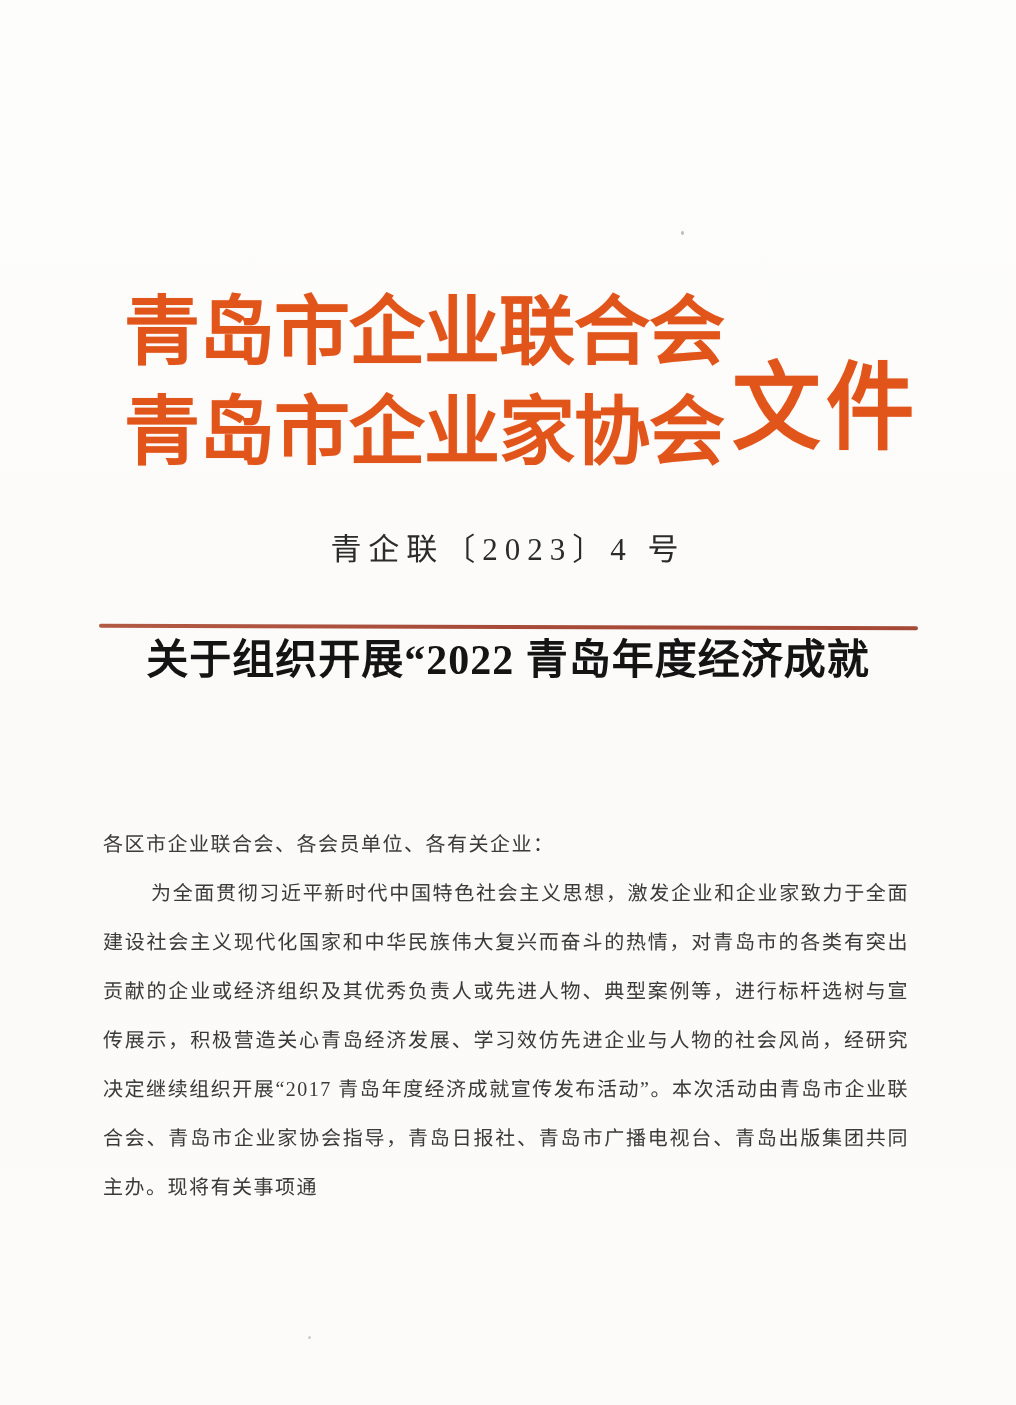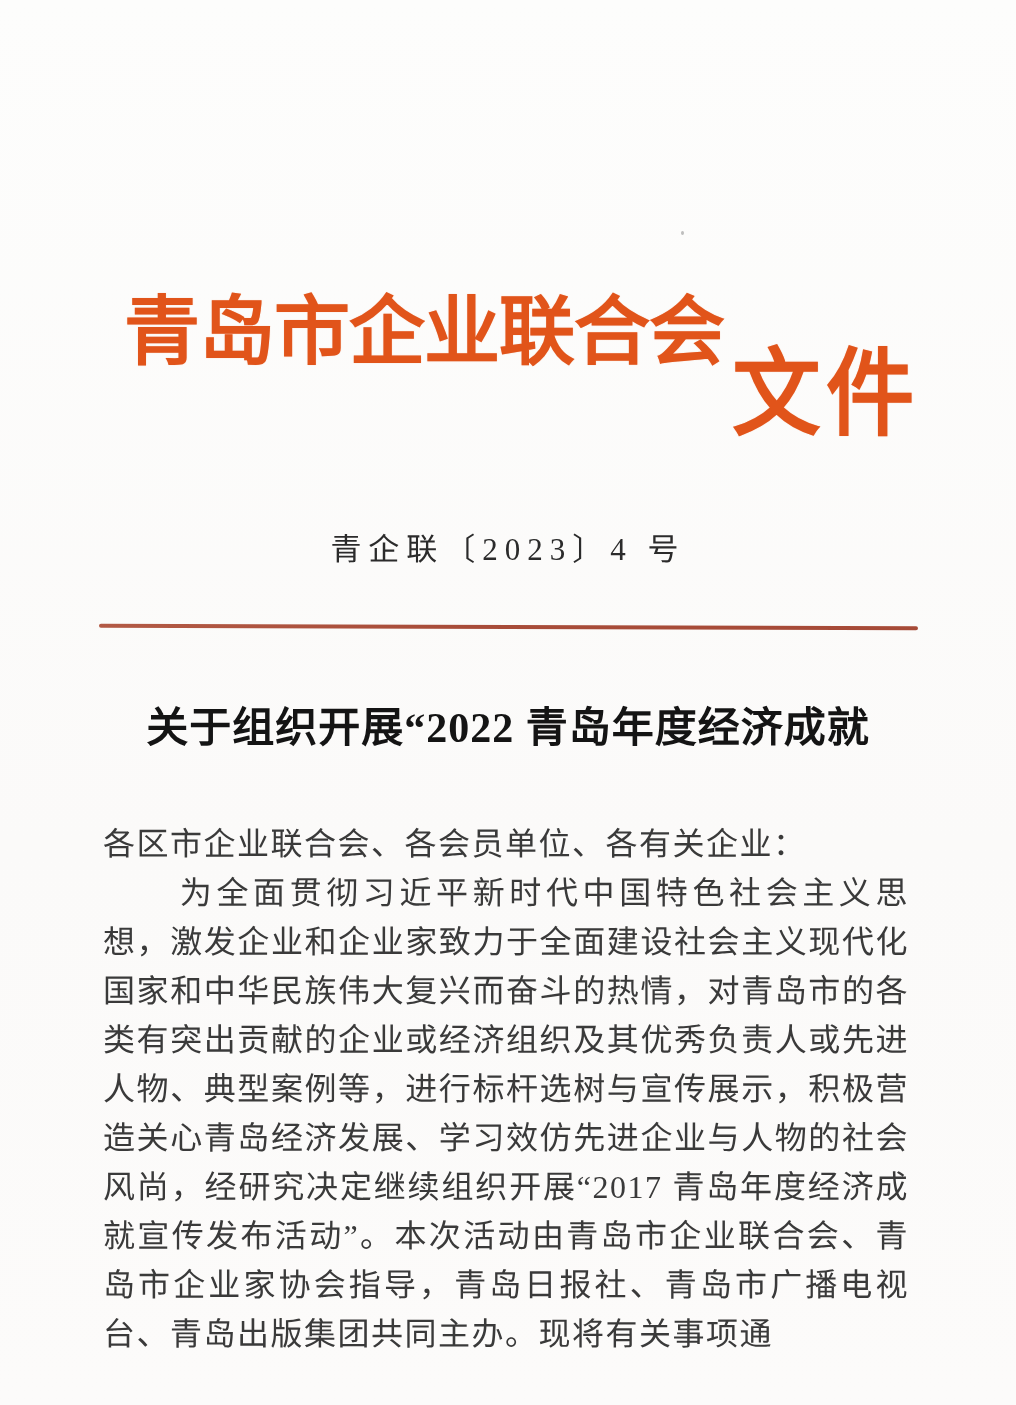--- a/index.html
+++ b/index.html
@@ -76,39 +76,39 @@
     border: none;
     margin: 0;
     background: linear-gradient(90deg, #b35a45 0%, #a84c39 45%, #a64a37 100%);
     transform: rotate(0.18deg);
     border-radius: 2px;
   }
 
   
   .doc-title {
     position: absolute;
-    top: 700px;
+    top: 632px;
     left: 0;
     width: 100%;
     margin: 0;
     text-align: center;
     font-size: 42px;
     font-weight: 700;
     line-height: 57px;
     letter-spacing: 1px;
     color: #141414;
   }
 
   
   .doc-body {
     position: absolute;
     top: 820px;
     left: 103px;
     width: 806px;
-    font-size: 32px;
+    font-size: 20px;
     line-height: 49px;
     letter-spacing: 1.5px;
     color: #3a3a3a;
     font-weight: 400;
   }
   .doc-body p {
     margin: 0;
     text-align: justify;
     text-justify: inter-ideograph;
   }
@@ -127,20 +127,21 @@
   .speck-bottom { left: 308px; top: 1336px; width: 3px; height: 3px; opacity: 0.4; }
 </style>
 </head>
 <body>
 
 <div class="page">
 
   <header class="letterhead">
     <div class="org-names">
       <div class="org-line">青岛市企业联合会</div>
+      <div class="org-line">青岛市企业家协会</div>
     </div>
     <div class="doc-type-label">文件</div>
   </header>
 
   <div class="doc-number">青企联〔2023〕4 号</div>
 
   <hr class="red-rule">
 
   <h1 class="doc-title">
     <span>关于组织开展“2022 青岛年度经济成就</span><br>

